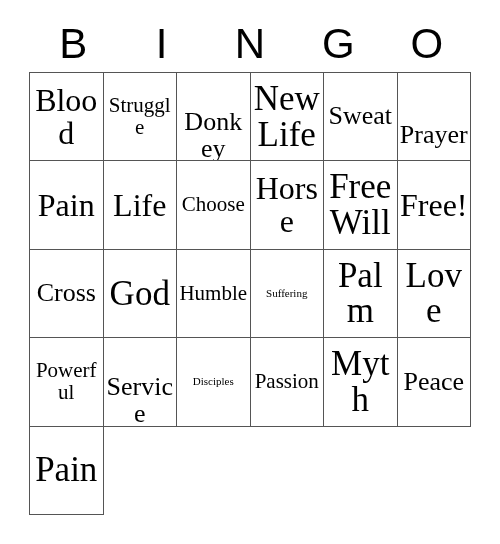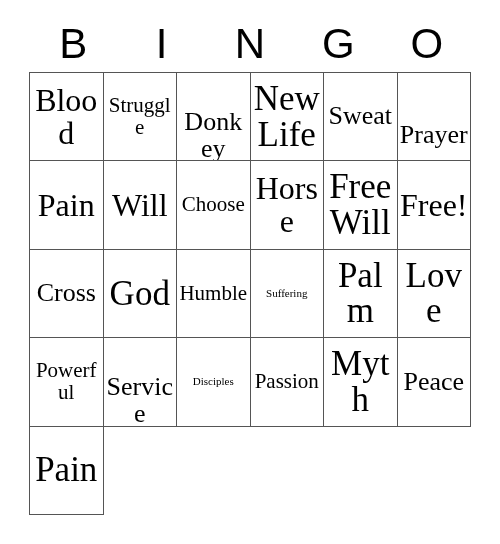--- a/index.html
+++ b/index.html
@@ -119,21 +119,21 @@
         <span class="cell-text fs-lg">Sweat</span>
       </div>
 
     <div class="bingo-cell">
         <span class="cell-text fs-md">Prayer</span>
       </div>
     <div class="bingo-cell">
         <span class="cell-text fs-xxl">Pain</span>
       </div>
     <div class="bingo-cell">
-        <span class="cell-text fs-xxl">Will</span>
+        <span class="cell-text fs-xxl">Life</span>
       </div>
     <div class="bingo-cell">
         <span class="cell-text fs-sm">Choose</span>
       </div>
     <div class="bingo-cell">
         <span class="cell-text fs-xxl">Horse</span>
       </div>
 
     <div class="bingo-cell">
         <span class="cell-text fs-xxxl">Free Will</span>

